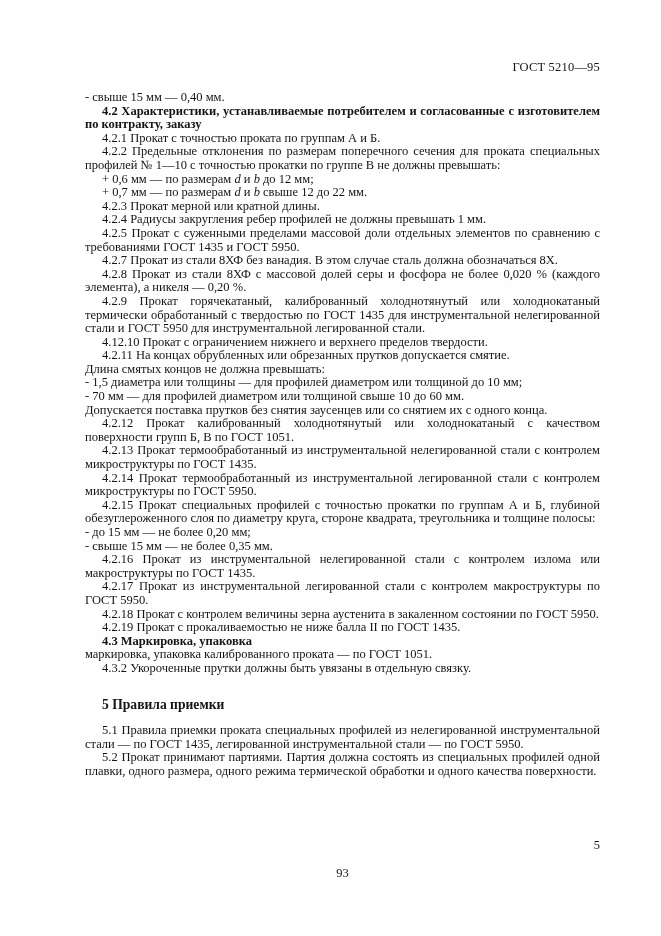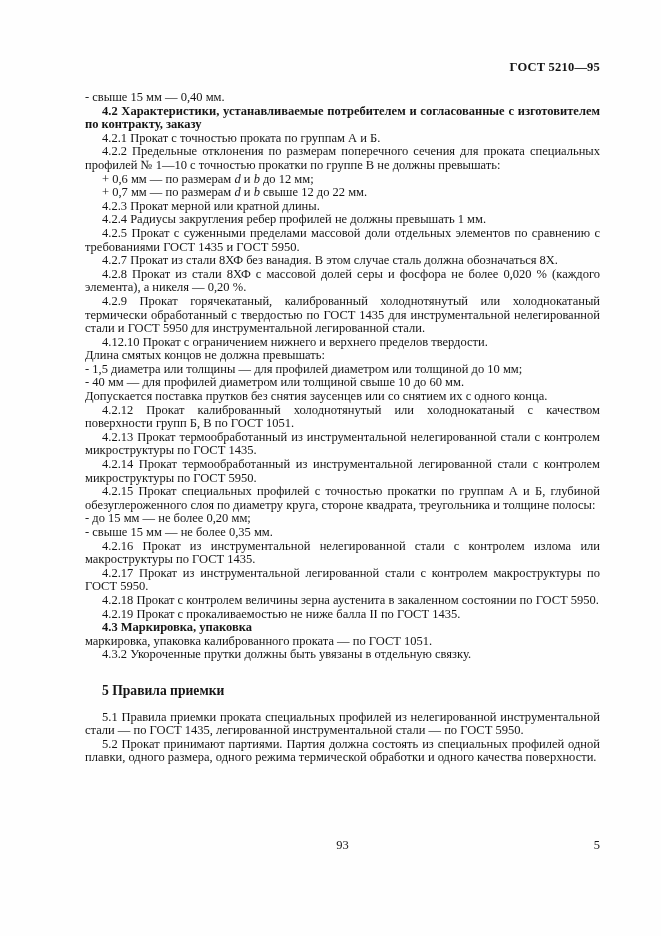--- a/index.html
+++ b/index.html
@@ -12,21 +12,21 @@
     font-family: "Liberation Serif", serif;
     color: #151515;
     overflow: hidden;
   }
   .doc-header {
     position: absolute;
     top: 60px;
     left: 85px;
     right: 61px;
     text-align: right;
-    font-weight: bold;
+    font-weight: normal;
     font-size: 12.5px;
     letter-spacing: 0.2px;
   }
   .content {
     position: absolute;
     top: 91px;
     left: 85px;
     right: 61px;
     font-size: 12.5px;
     line-height: 13.6px;
@@ -51,20 +51,21 @@
     left: 85px;
     right: 61px;
     top: 838px;
     height: 16px;
     font-size: 12.5px;
   }
   .doc-footer .footer-center {
     position: absolute;
     left: 0; right: 0;
     text-align: center;
+    margin-top: 28px;
   }
   .doc-footer .footer-right {
     position: absolute;
     right: 0;
   }
 </style>
 </head>
 <body>
 
 <div class="page">
@@ -78,23 +79,24 @@
       <p class="para">4.2.2 Предельные отклонения по размерам поперечного сечения для проката специальных профилей № 1—10 с точностью прокатки по группе В не должны превышать:</p>
       <p class="para"><span>+ 0,6 мм — по размерам </span><em>d</em><span> и </span><em>b</em><span> до 12 мм;</span></p>
       <p class="para"><span>+ 0,7 мм — по размерам </span><em>d</em><span> и </span><em>b</em><span> свыше 12 до 22 мм.</span></p>
       <p class="para">4.2.3 Прокат мерной или кратной длины.</p>
       <p class="para">4.2.4 Радиусы закругления ребер профилей не должны превышать 1 мм.</p>
       <p class="para">4.2.5 Прокат с суженными пределами массовой доли отдельных элементов по сравнению с требованиями ГОСТ 1435 и ГОСТ 5950.</p>
       <p class="para">4.2.7 Прокат из стали 8ХФ без ванадия. В этом случае сталь должна обозначаться 8Х.</p>
       <p class="para">4.2.8 Прокат из стали 8ХФ с массовой долей серы и фосфора не более 0,020 % (каждого элемента), а никеля — 0,20 %.</p>
       <p class="para">4.2.9 Прокат горячекатаный, калиброванный холоднотянутый или холоднокатаный термически обработанный с твердостью по ГОСТ 1435 для инструментальной нелегированной стали и ГОСТ 5950 для инструментальной легированной стали.</p>
       <p class="para">4.12.10 Прокат с ограничением нижнего и верхнего пределов твердости.</p>
+      <p class="para">4.2.11 На концах обрубленных или обрезанных прутков допускается смятие.</p>
       <p class="para flush">Длина смятых концов не должна превышать:</p>
       <p class="para flush">- 1,5 диаметра или толщины — для профилей диаметром или толщиной до 10 мм;</p>
-      <p class="para flush">- 40 мм — для профилей диаметром или толщиной свыше 10 до 60 мм.</p>
+      <p class="para flush">- 70 мм — для профилей диаметром или толщиной свыше 10 до 60 мм.</p>
       <p class="para flush">Допускается поставка прутков без снятия заусенцев или со снятием их с одного конца.</p>
       <p class="para">4.2.12 Прокат калиброванный холоднотянутый или холоднокатаный с качеством поверхности групп Б, В по ГОСТ 1051.</p>
       <p class="para">4.2.13 Прокат термообработанный из инструментальной нелегированной стали с контролем микроструктуры по ГОСТ 1435.</p>
       <p class="para">4.2.14 Прокат термообработанный из инструментальной легированной стали с контролем микроструктуры по ГОСТ 5950.</p>
       <p class="para">4.2.15 Прокат специальных профилей с точностью прокатки по группам А и Б, глубиной обезуглероженного слоя по диаметру круга, стороне квадрата, треугольника и толщине полосы:</p>
       <p class="para flush">- до 15 мм — не более 0,20 мм;</p>
       <p class="para flush">- свыше 15 мм — не более 0,35 мм.</p>
       <p class="para">4.2.16 Прокат из инструментальной нелегированной стали с контролем излома или макроструктуры по ГОСТ 1435.</p>
       <p class="para">4.2.17 Прокат из инструментальной легированной стали с контролем макроструктуры по ГОСТ 5950.</p>
       <p class="para">4.2.18 Прокат с контролем величины зерна аустенита в закаленном состоянии по ГОСТ 5950.</p>

